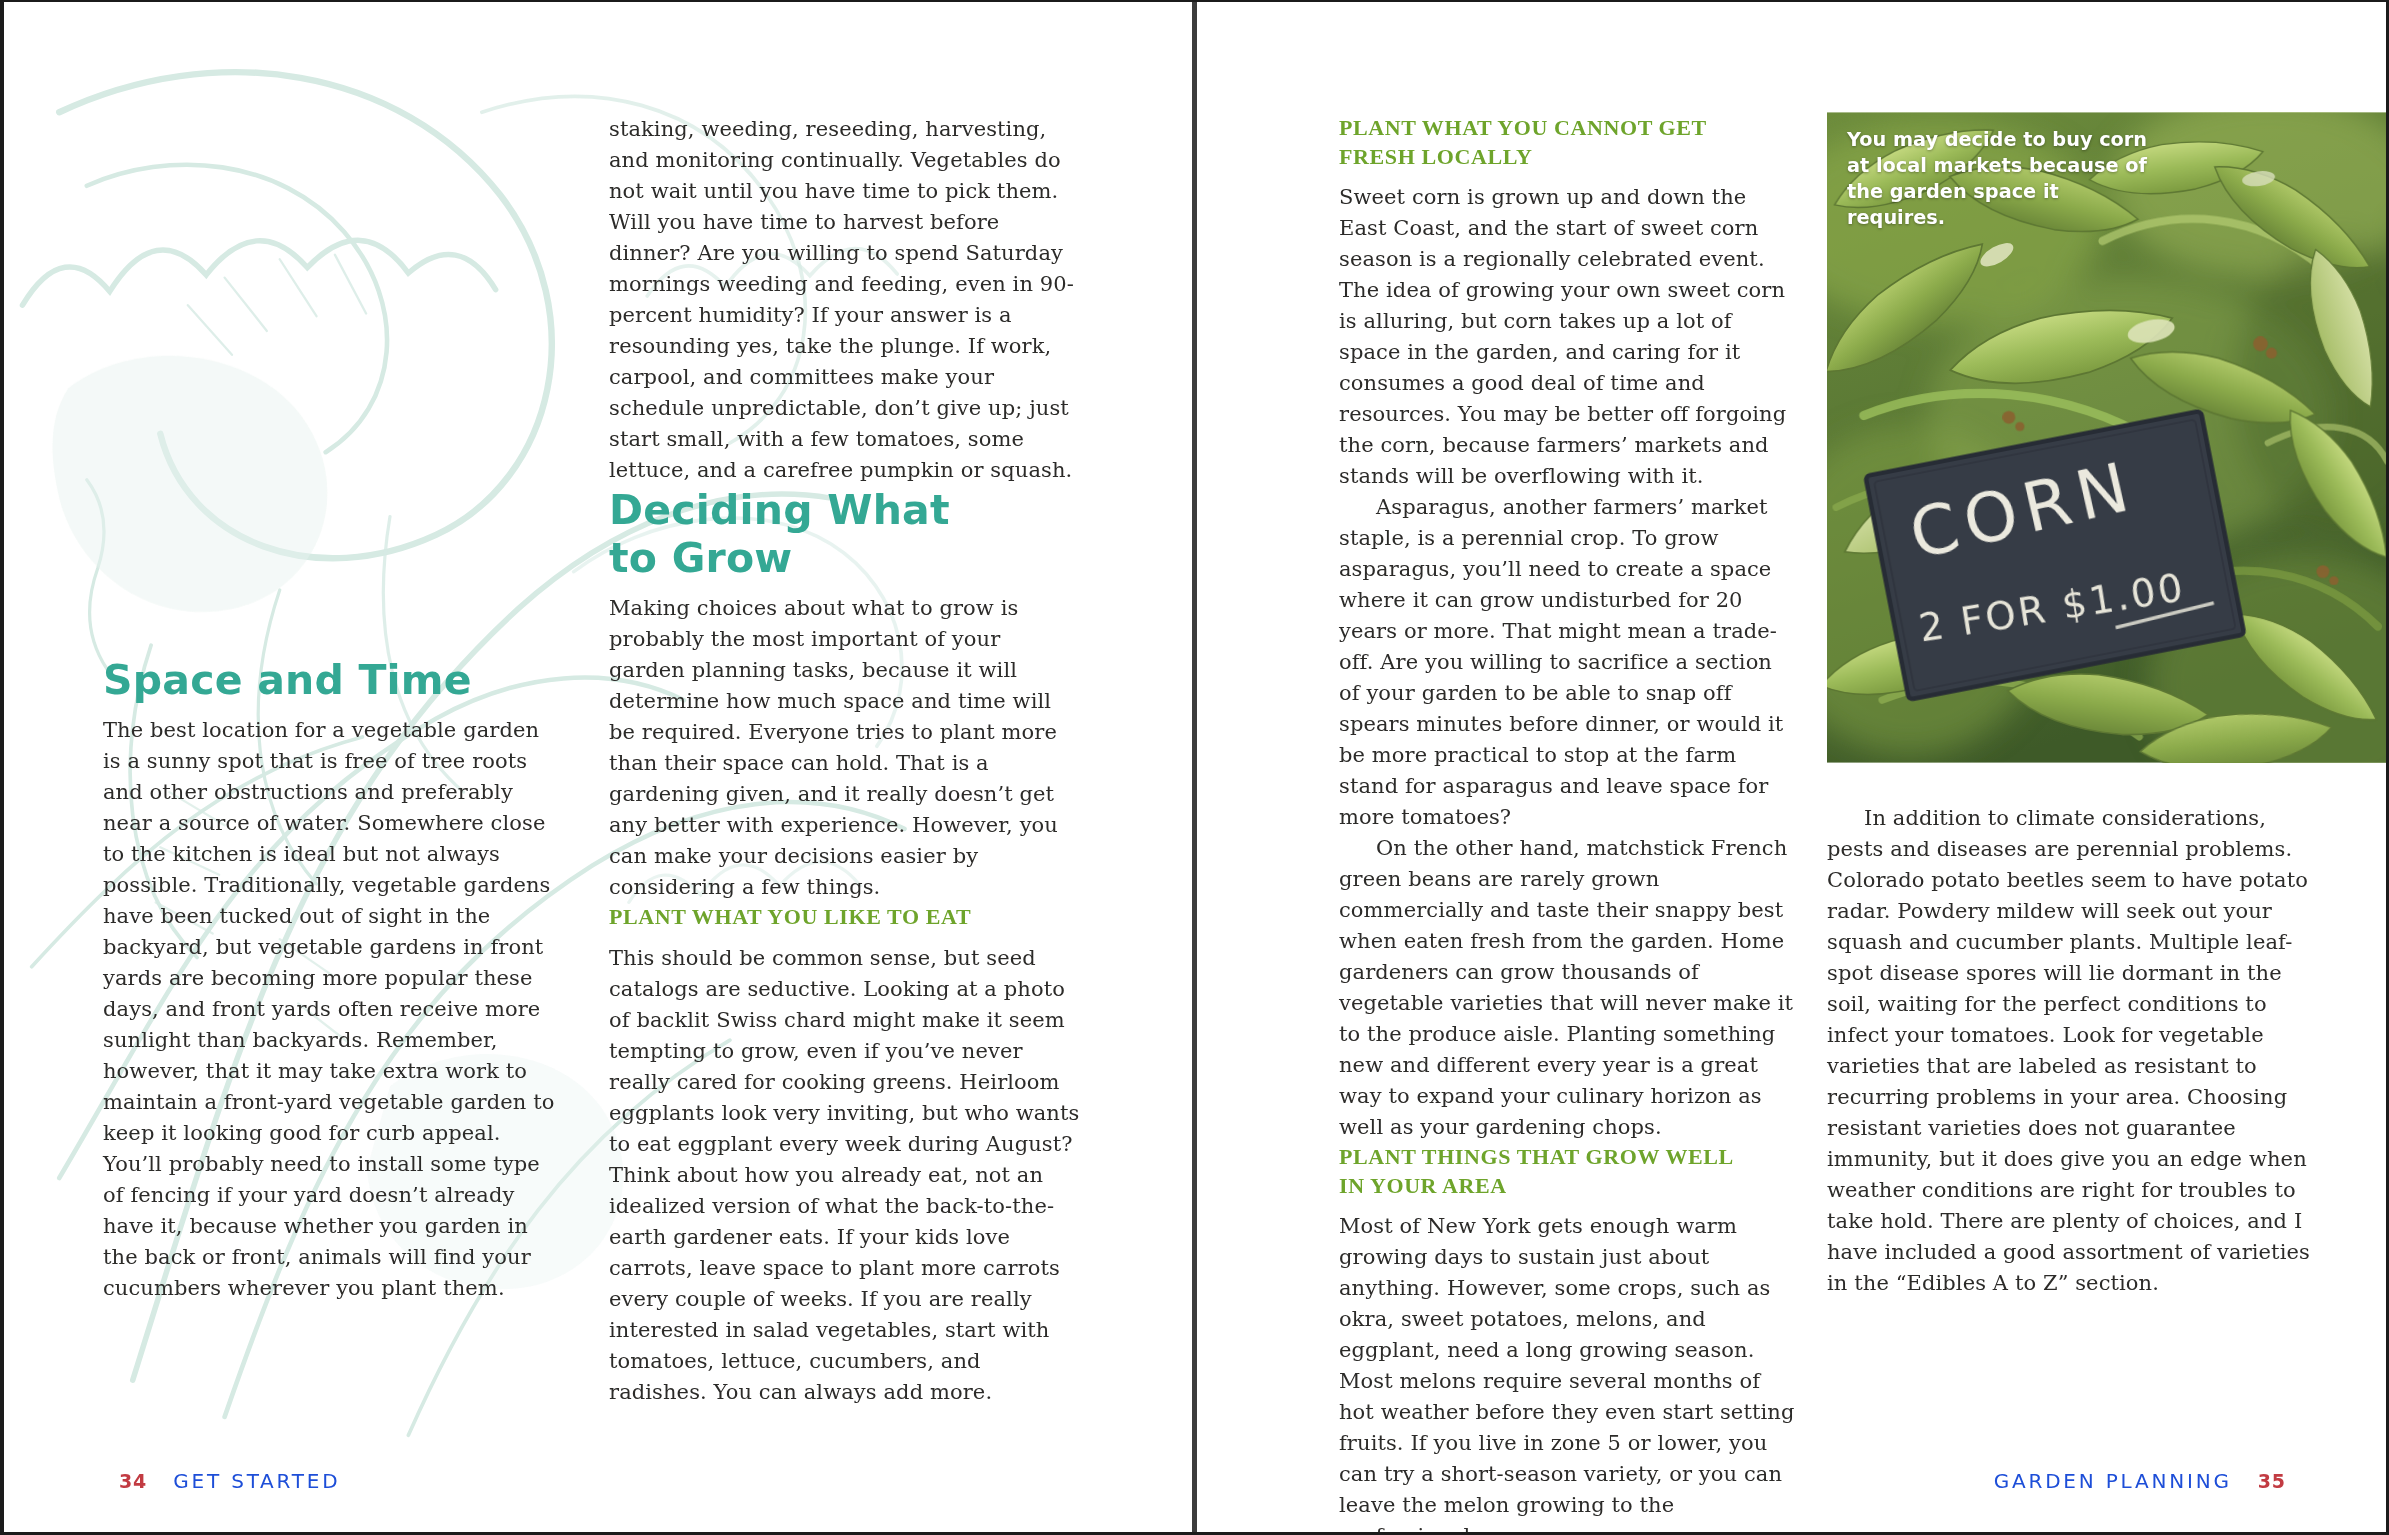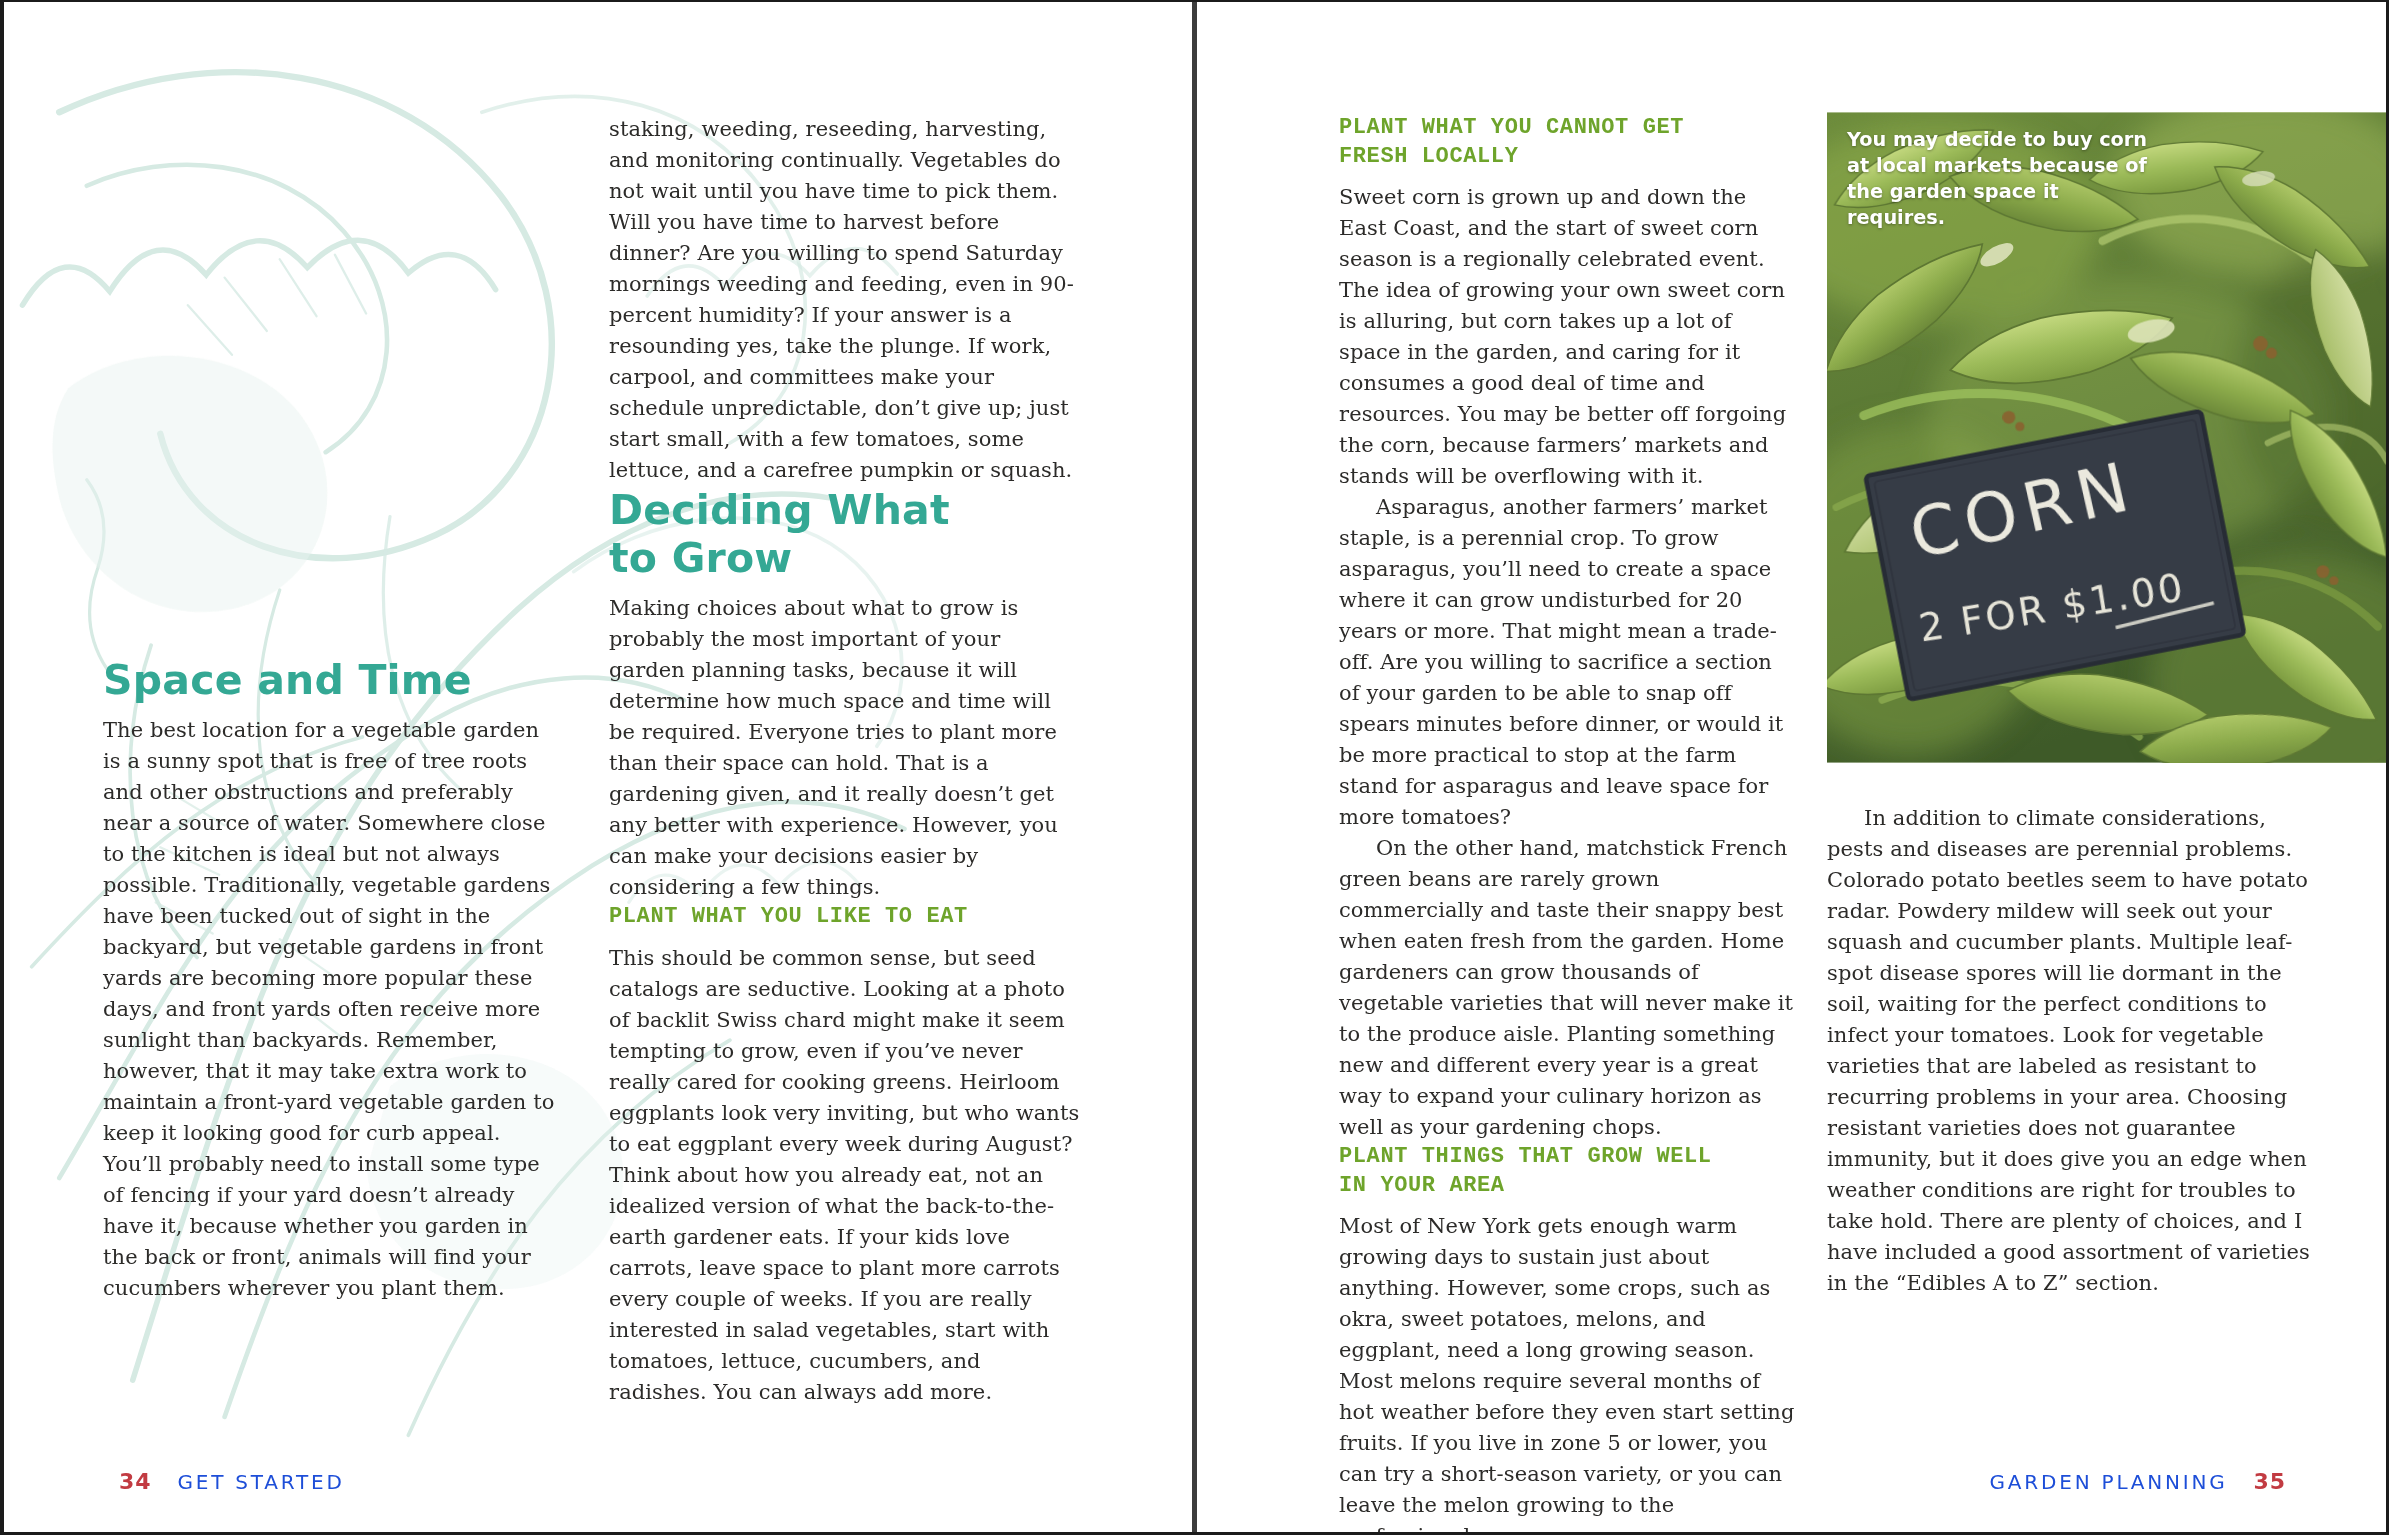--- a/index.html
+++ b/index.html
@@ -30,21 +30,21 @@
     letter-spacing:0.1px;
   }
   .body-p.indent{text-indent:37px;}
   h1.section-heading{
     font-family:"DejaVu Sans", sans-serif;
     font-weight:bold;color:#34a894;
     font-size:41px;line-height:48px;margin:0 0 11px 0;
     white-space:pre-line;letter-spacing:0.2px;
   }
   h3.subhead{
-    font-family:Liberation Mono, monospace;
+    font-family:Liberation Serif, serif;
     font-weight:bold;color:#6ea42b;
     font-size:22px;line-height:28.5px;margin:0 0 11px 0;
     white-space:pre-line;letter-spacing:0.6px;
   }
   .mt-heading{margin-top:85px;}
   .mt-subhead{margin-top:31px;}
   .photo{
     position:absolute;left:629px;top:110px;width:562px;height:651px;
     margin:0;z-index:2;overflow:hidden;
   }
@@ -57,21 +57,21 @@
   }
   .below-photo{position:absolute;left:629px;top:801px;width:496px;z-index:2;}
   .footer{
     position:absolute;top:1467px;z-index:3;
     font-family:"DejaVu Sans", sans-serif;
     display:flex;align-items:baseline;gap:26px;
   }
   .footer-left{left:115px;}
   .footer-right{right:99px;justify-content:center;}
   .footer .label{font-size:20px;letter-spacing:2.8px;color:#1d4ed8;}
-  .footer .pagenum{font-size:22px;font-weight:bold;color:#c23b42;letter-spacing:0.9px;}
+  .footer .pagenum{font-size:19px;font-weight:bold;color:#c23b42;letter-spacing:0.9px;}
 </style>
 </head>
 <body>
 
 <div class="spread">
 
   <div class="page page-left">
 
     <svg class="lettuce-bg" width="1190" height="1470" viewBox="0 0 1295 1600" aria-hidden="true">
       <g fill="none" stroke="#d6eae3" stroke-linecap="round">

